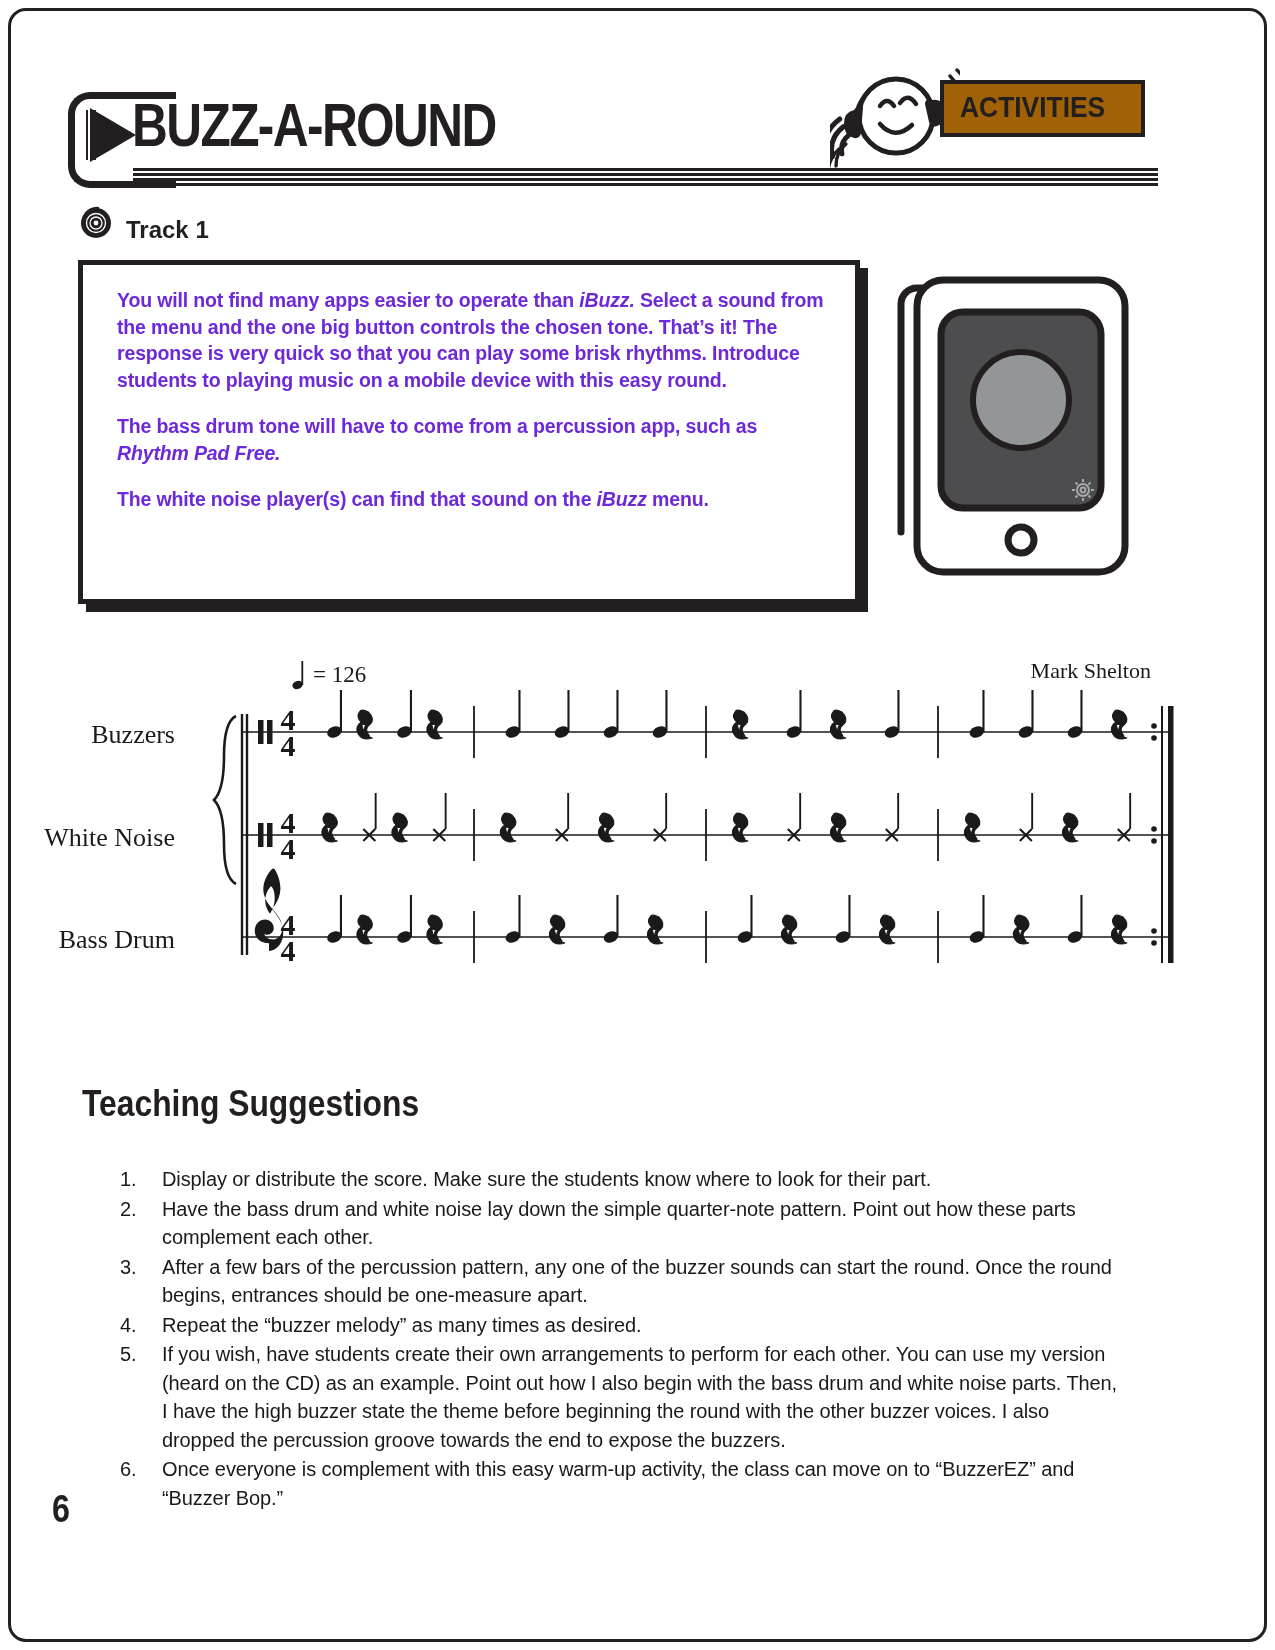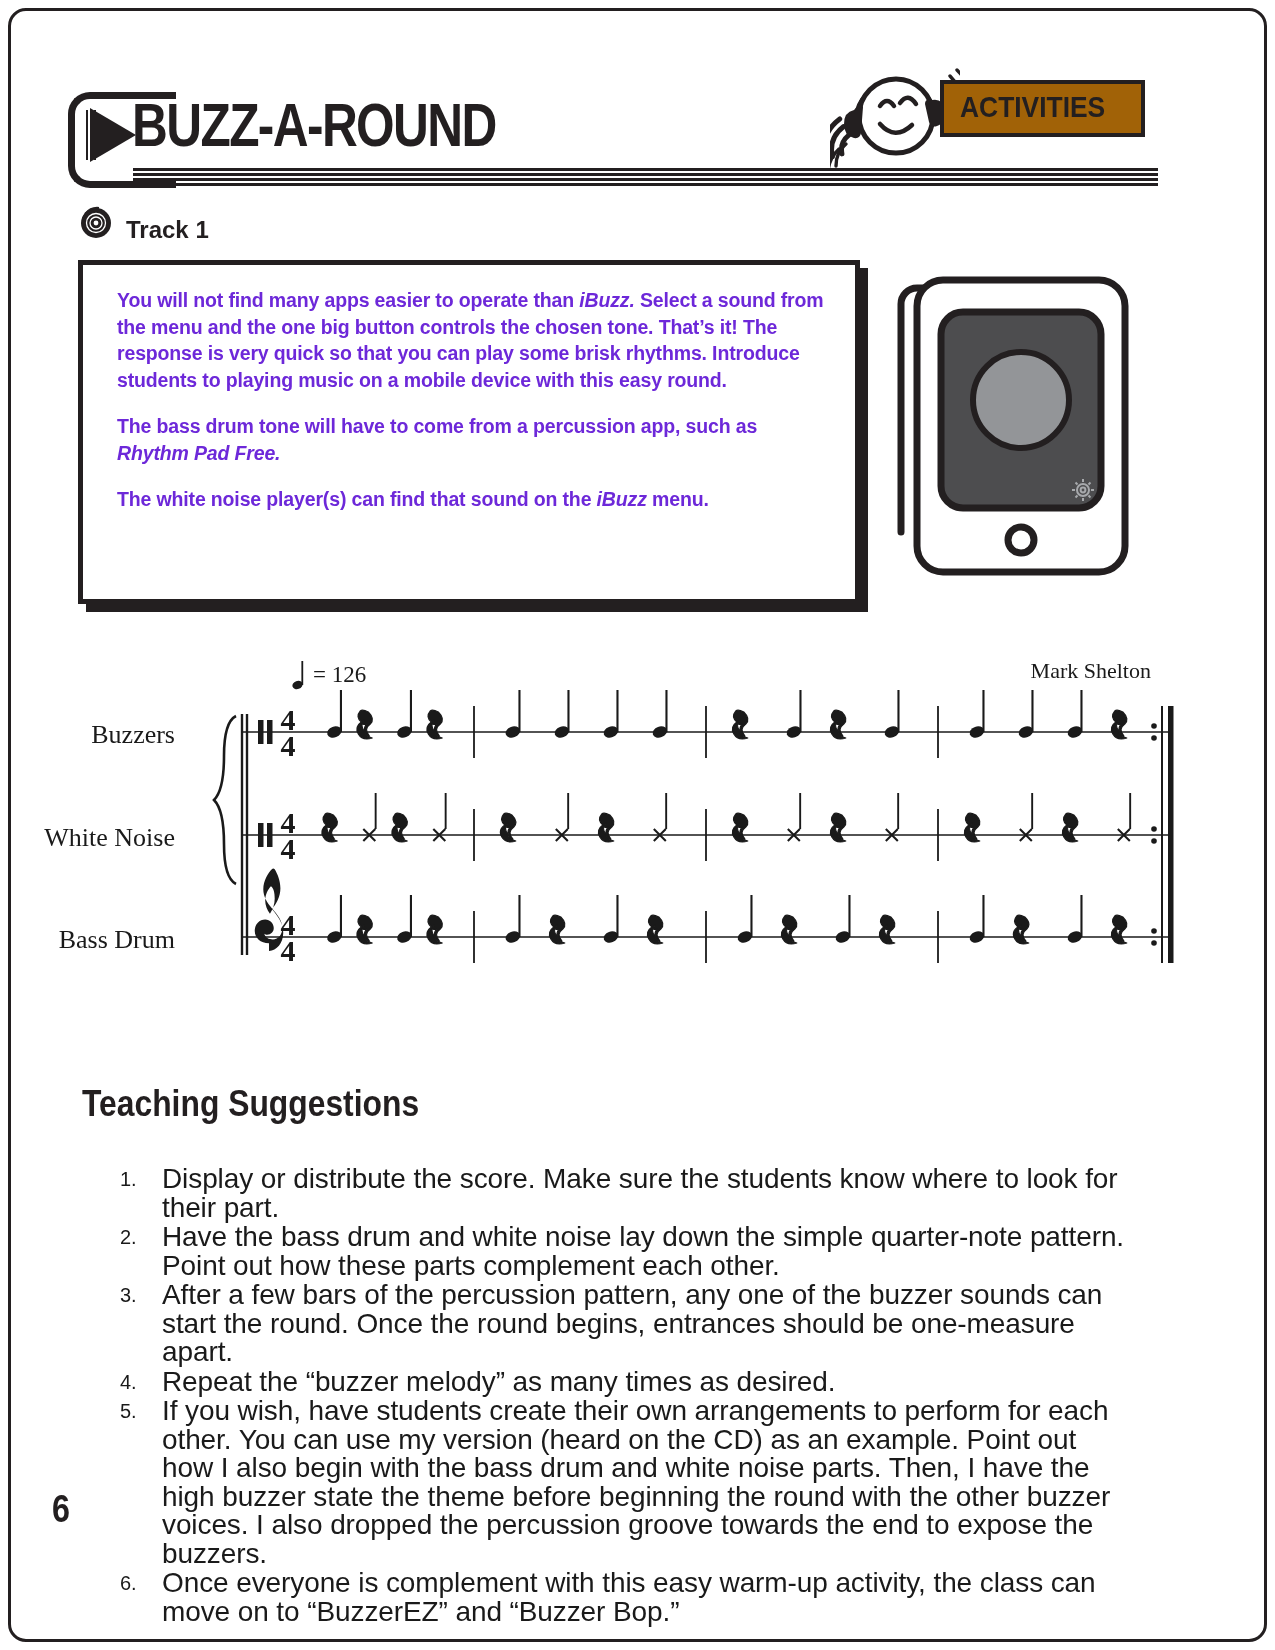--- a/index.html
+++ b/index.html
@@ -136,21 +136,21 @@
     transform:scaleX(.86); transform-origin:left top; white-space:nowrap;
   }
   .suggestions{
     position:absolute; left:120px; top:1165px; width:1005px;
   }
   .sug-item{ display:flex; margin-bottom:1px; }
   .sug-num{
     width:42px; flex:0 0 42px; font-size:20px; line-height:28.5px; color:#1a1a1a;
   }
   .sug-txt{
-    font-size:28px; line-height:28.5px; color:#1a1a1a; letter-spacing:-0.1px;
+    font-size:20px; line-height:28.5px; color:#1a1a1a; letter-spacing:-0.1px;
   }
 
   .page-num{
     position:absolute; left:52px; top:1488px;
     font-weight:bold; font-size:38px; color:#231f20;
     transform:scaleX(.85); transform-origin:left top;
   }
 </style>
 </head>
 <body>

